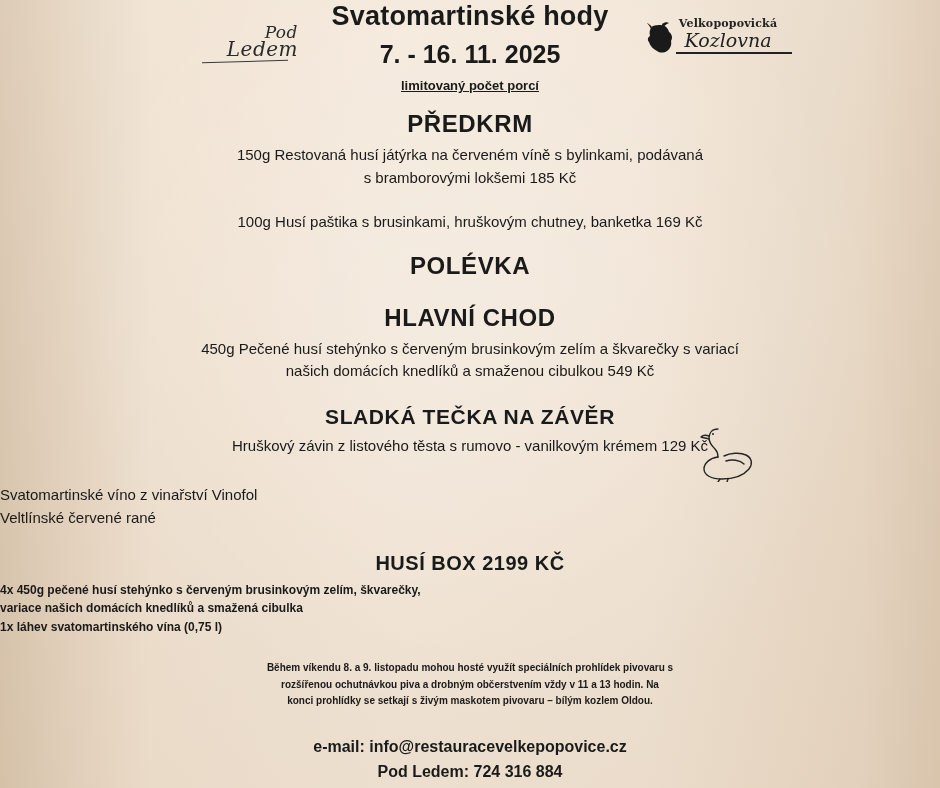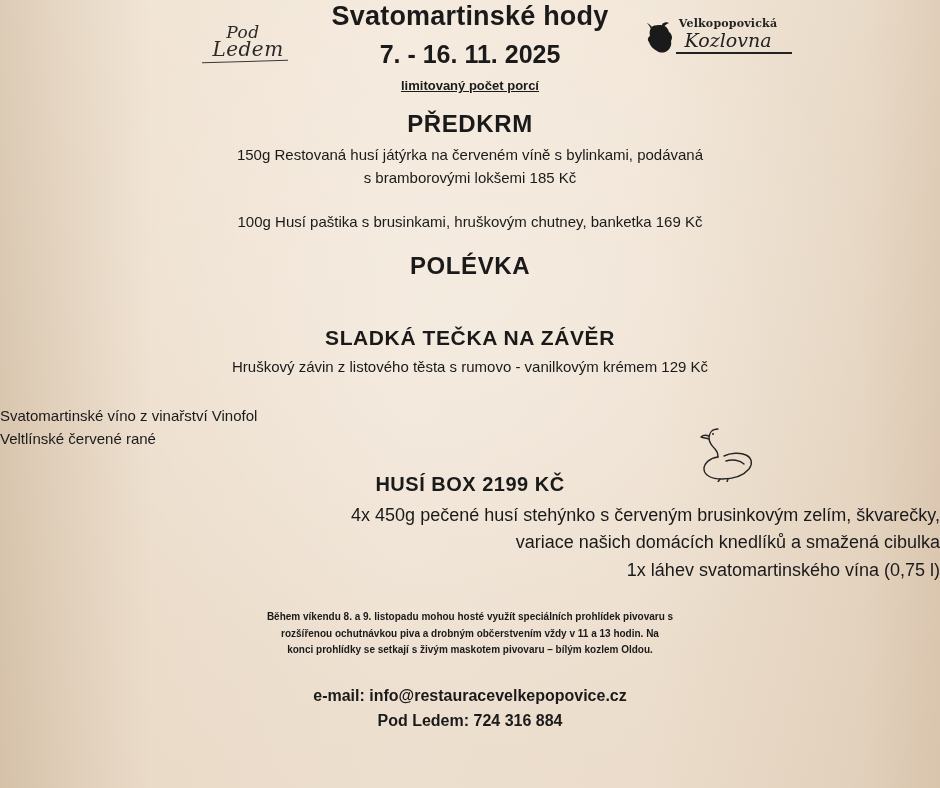--- a/index.html
+++ b/index.html
@@ -49,21 +49,21 @@
   
   .header {
     position: relative;
     height: 110px;
   }
   .logo-left {
     position: absolute;
     left: 188px;
     top: 24px;
     width: 110px;
-    text-align: center;
+    text-align: right;
     line-height: 1;
   }
   .logo-left .ll1 {
     font-family: "DejaVu Serif", serif;
     font-style: italic;
     font-size: 17px;
     color: #2a2a2a;
     letter-spacing: 0.5px;
   }
   .logo-left .ll2 {
@@ -166,23 +166,24 @@
     line-height: 1.55;
   }
 
   .box-title {
     font-size: 20px;
     font-weight: bold;
     letter-spacing: 0.5px;
     text-align: center;
   }
   .box-line {
-    font-size: 18px;
+    font-size: 12px;
     line-height: 1.55;
-    text-align: right;
+    text-align: left;
+    font-weight: bold;
   }
 
   .note {
     text-align: center;
     font-size: 10px;
     font-weight: bold;
     line-height: 1.65;
     margin-top: 24px;
   }
 
@@ -246,20 +247,26 @@
 
     <div class="sp-18"></div>
 
     <div class="section">
       <div class="sec-title">POLÉVKA</div>
       <div class="sp-6"></div>
     </div>
 
     <div class="sp-18"></div>
 
+    <div class="section">
+      <div class="sec-title">HLAVNÍ CHOD</div>
+      <div class="sp-6"></div>
+      <div class="line">450g Pečené husí stehýnko s červeným brusinkovým zelím a škvarečky s variací</div>
+      <div class="line">našich domácích knedlíků a smaženou cibulkou 549 Kč</div>
+    </div>
 
     <div class="sp-22"></div>
 
     <div class="section">
       <div class="sec-title big">SLADKÁ TEČKA NA ZÁVĚR</div>
       <div class="sp-6"></div>
       <div class="line">Hruškový závin z listového těsta s rumovo - vanilkovým krémem 129 Kč</div>
     </div>
 
     <div class="sp-26"></div>

